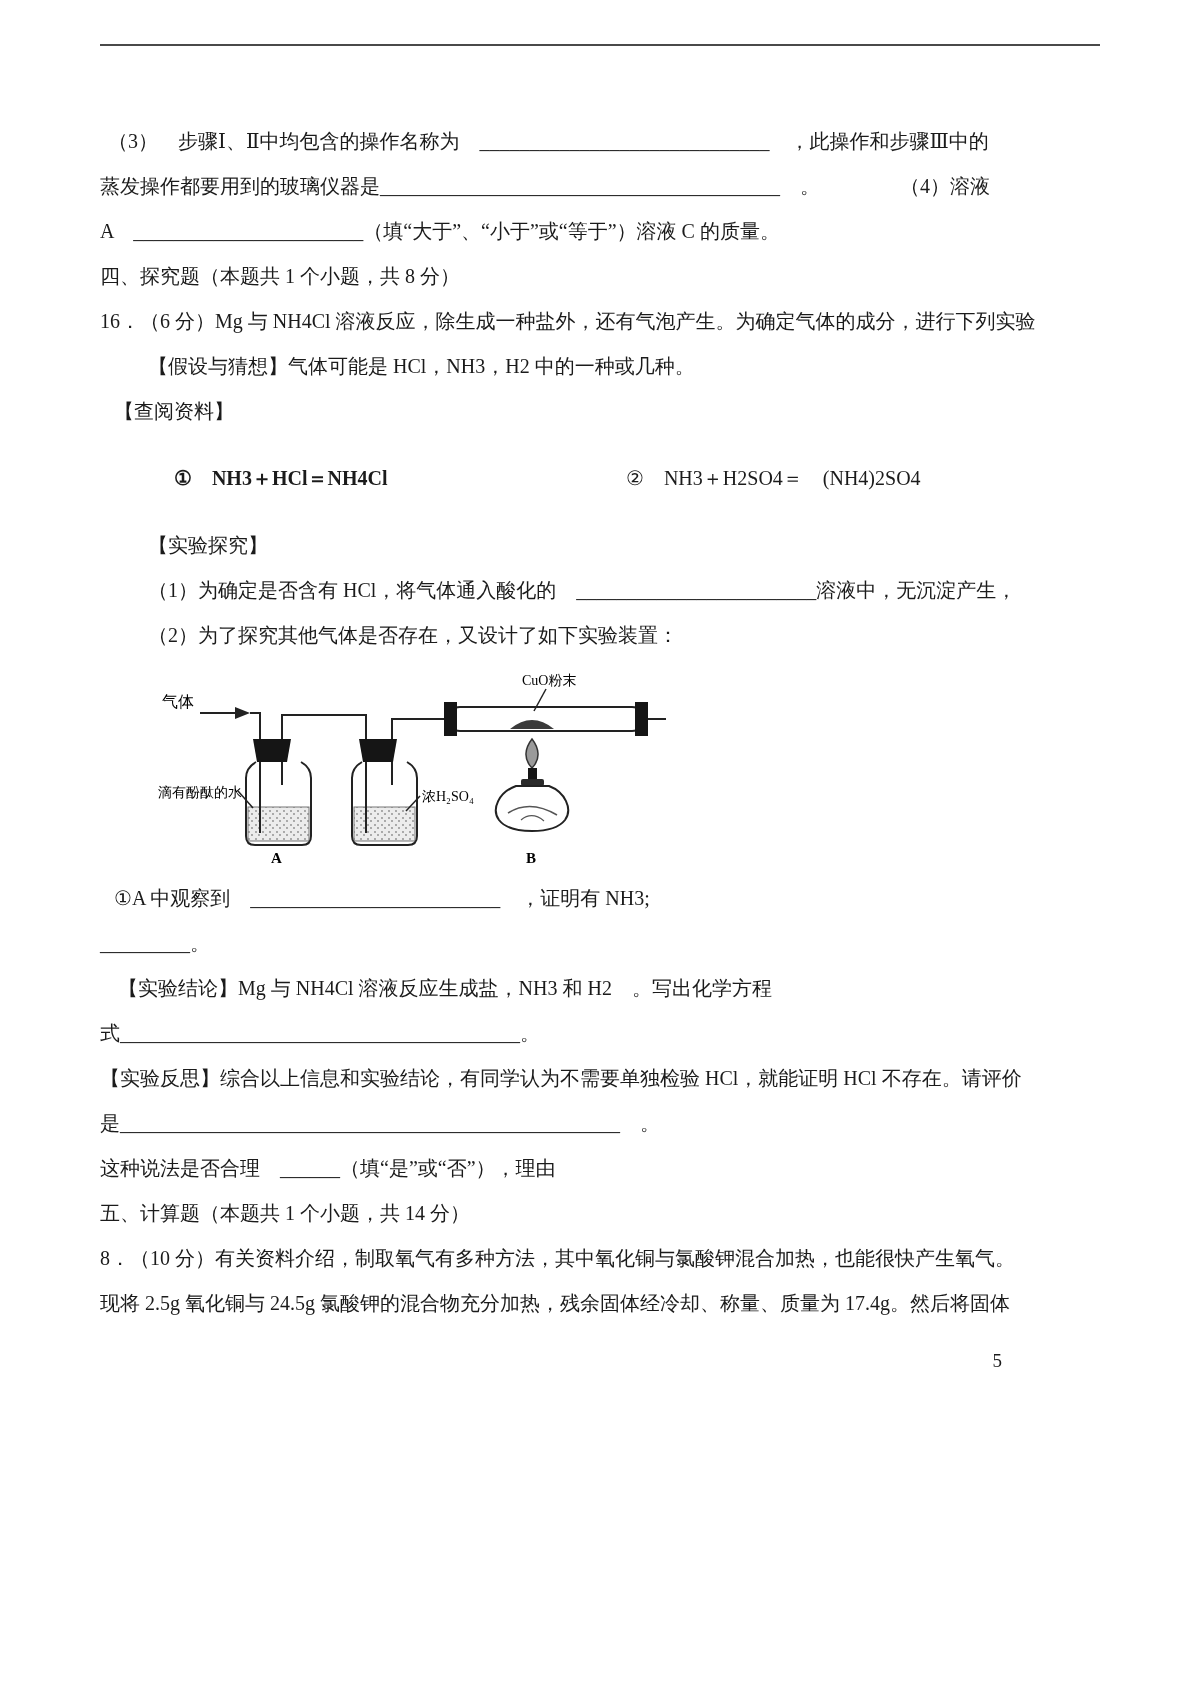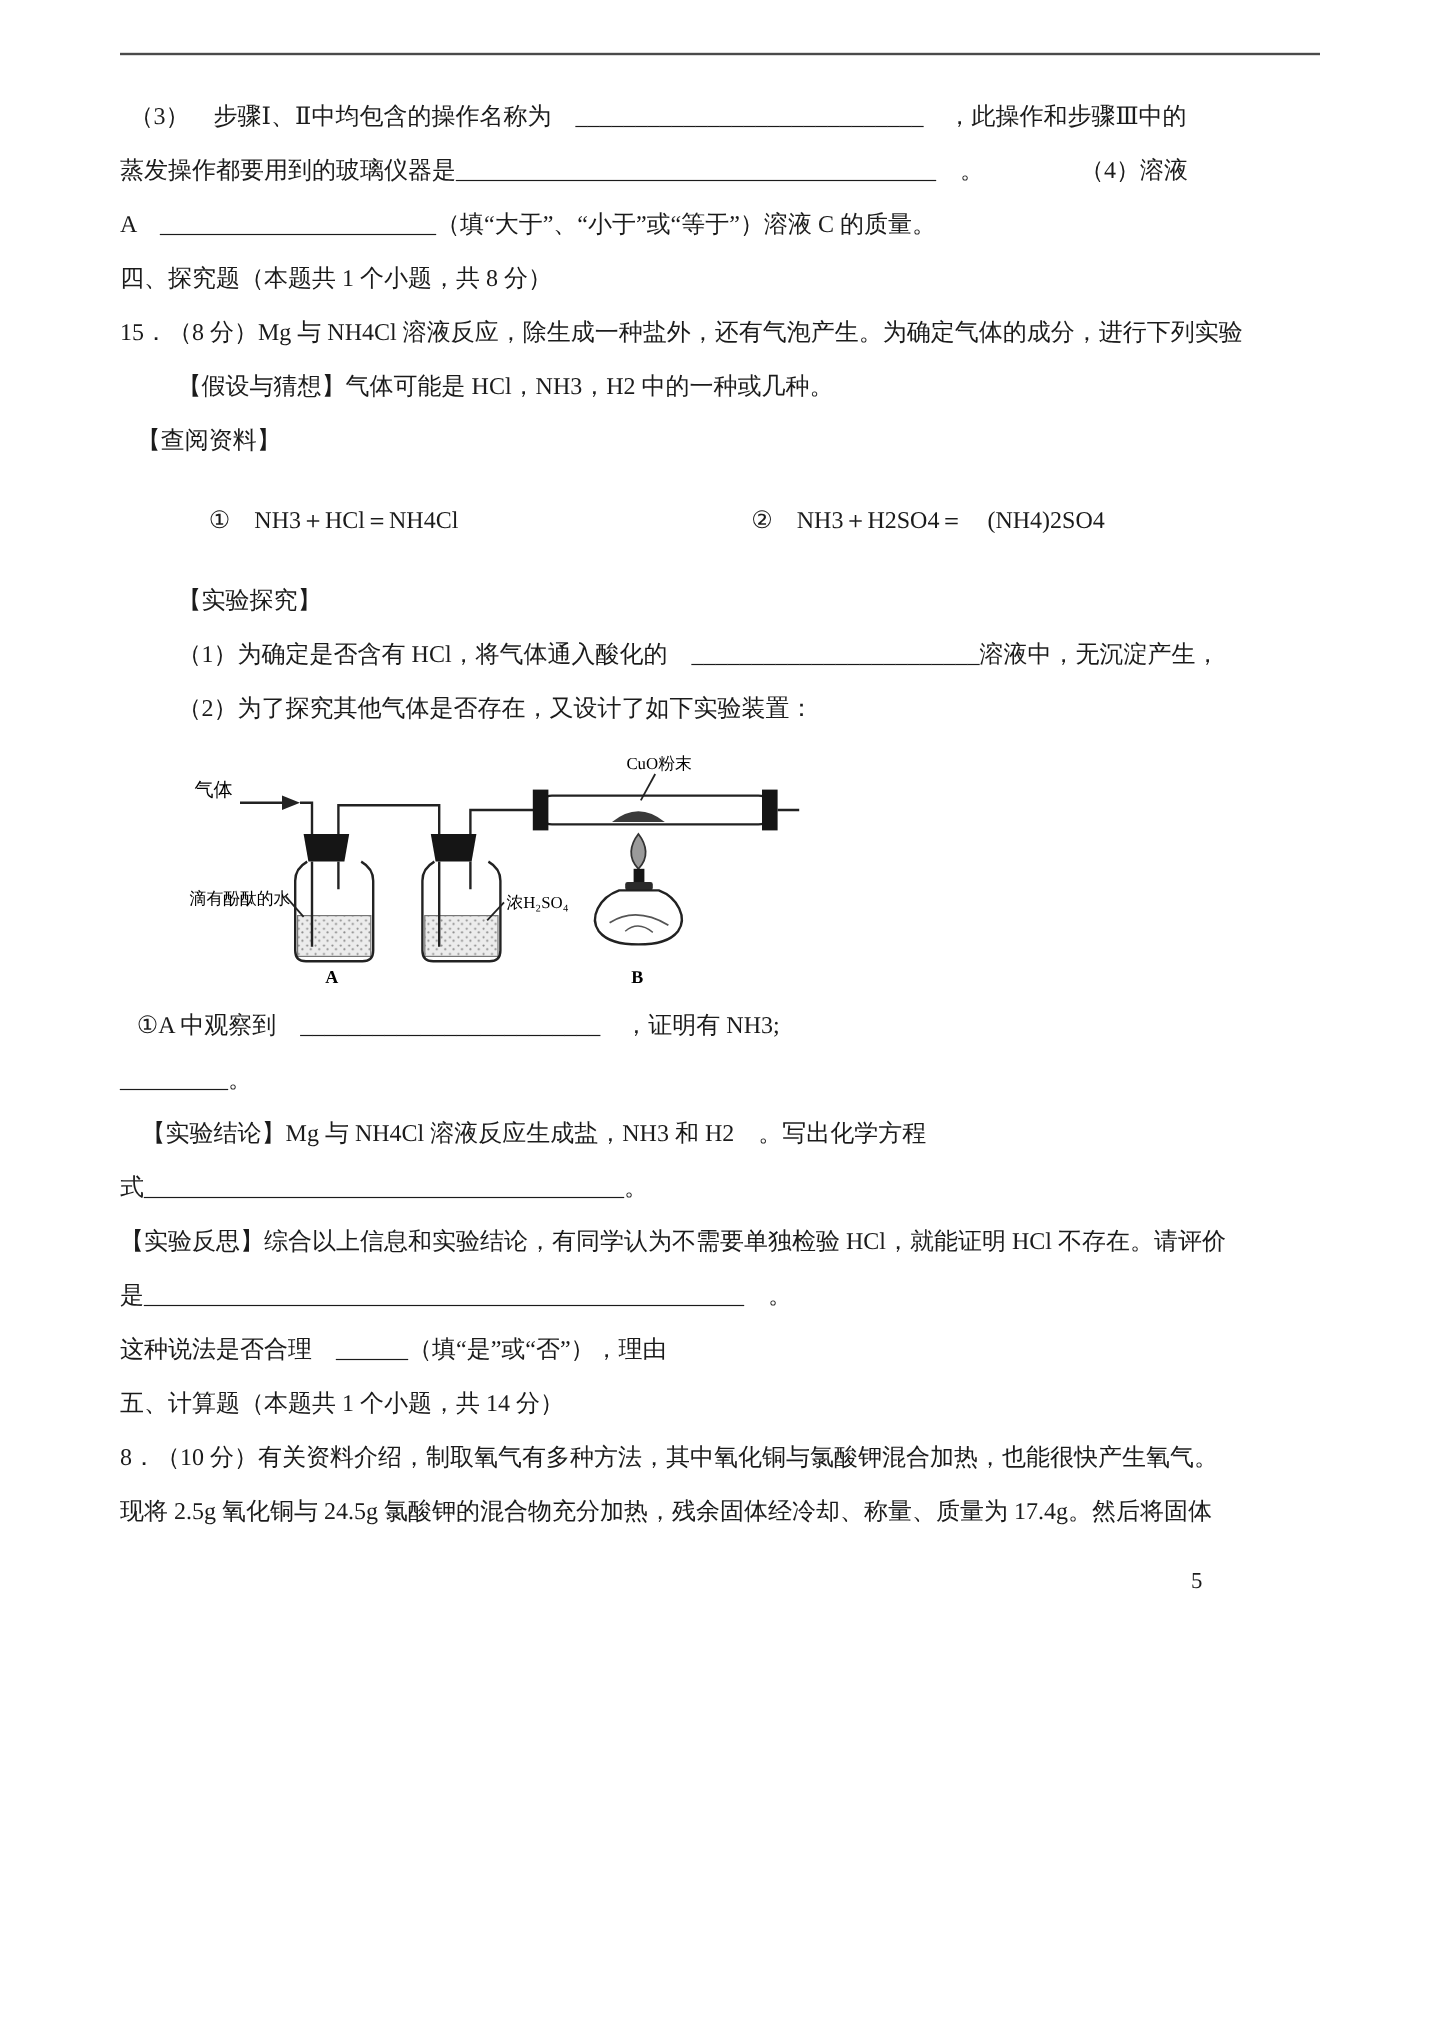--- a/index.html
+++ b/index.html
@@ -2,32 +2,32 @@
 <html><head>
 <meta charset="utf-8">
 <style>
   html,body{margin:0;padding:0;}
   body{
     width:1200px;height:1698px;background:#ffffff;position:relative;overflow:hidden;
     font-family:"Liberation Serif","DejaVu Serif",serif;color:#1b1b1b;
   }
   .sheet{padding:0 100px;}
   .rule{margin-top:44px;height:0;border-bottom:2px solid #4a4a4a;}
-  .content{padding-top:40px;}
+  .content{padding-top:84px;}
   .para{
     font-size:20px;line-height:22px;margin:0 0 23px 0;
     white-space:pre-wrap;word-break:break-all;
   }
   .in8{padding-left:8px}
   .in14{padding-left:14px}
   .in18{padding-left:18px}
   .in26{padding-left:26px}
   .in44{padding-left:44px}
   .in48{padding-left:48px}
-  .ref-row .ref1{display:inline-block;width:452px;}
+  .ref-row .ref1{display:inline-block;width:452px;font-weight:bold;}
   .eq-para{font-size:22px;margin-top:4px;margin-bottom:30px;}
   .xeq{display:inline-flex;flex-direction:column;align-items:center;line-height:1;vertical-align:-5px;margin:0 8px;}
   .xeq-top{font-size:13px;margin-bottom:-1px;}
   .xeq-bot{font-size:16px;}
   .diagram{margin:4px 0 16px 56px;}
   .diagram svg{font-family:inherit;}
   .pageno{margin-top:36px;text-align:right;padding-right:98px;font-size:19px;}
 </style>
 </head>
 <body>
@@ -35,21 +35,21 @@
 <div class="sheet">
   <div class="rule"></div>
 
   <div class="content">
     <div class="para in8">（3）　步骤Ⅰ、Ⅱ中均包含的操作名称为　_____________________________　，此操作和步骤Ⅲ中的</div>
     <div class="para">蒸发操作都要用到的玻璃仪器是________________________________________　。　　　　（4）溶液</div>
     <div class="para">A　_______________________（填“大于”、“小于”或“等于”）溶液 C 的质量。</div>
 
     <div class="para">四、探究题（本题共 1 个小题，共 8 分）</div>
 
-    <div class="para">15．（8 分）Mg 与 NH4Cl 溶液反应，除生成一种盐外，还有气泡产生。为确定气体的成分，进行下列实验</div>
+    <div class="para">16．（6 分）Mg 与 NH4Cl 溶液反应，除生成一种盐外，还有气泡产生。为确定气体的成分，进行下列实验</div>
 
     <div class="para in48">【假设与猜想】气体可能是 HCl，NH3，H2 中的一种或几种。</div>
     <div class="para in14">【查阅资料】</div>
 
     <div class="para in44 ref-row">
       <span class="ref1">①　NH3＋HCl＝NH4Cl</span><span>②　NH3＋H2SO4＝　(NH4)2SO4</span>
     </div>
 
 
     <div class="para in48">【实验探究】</div>

